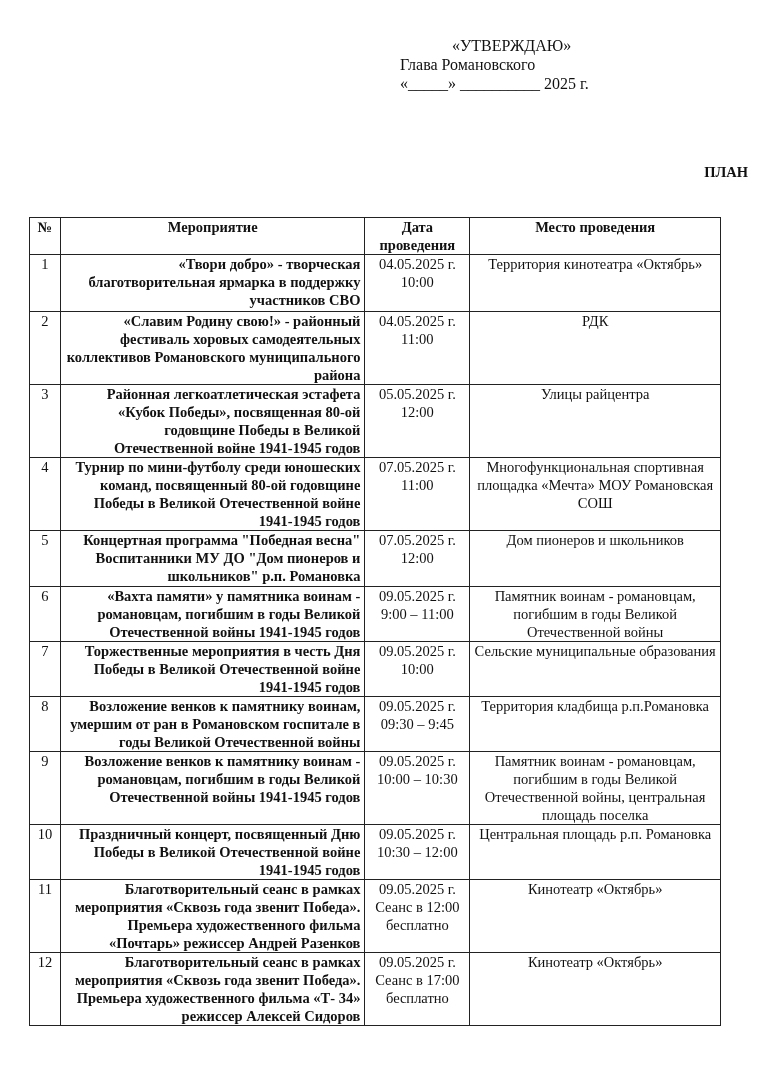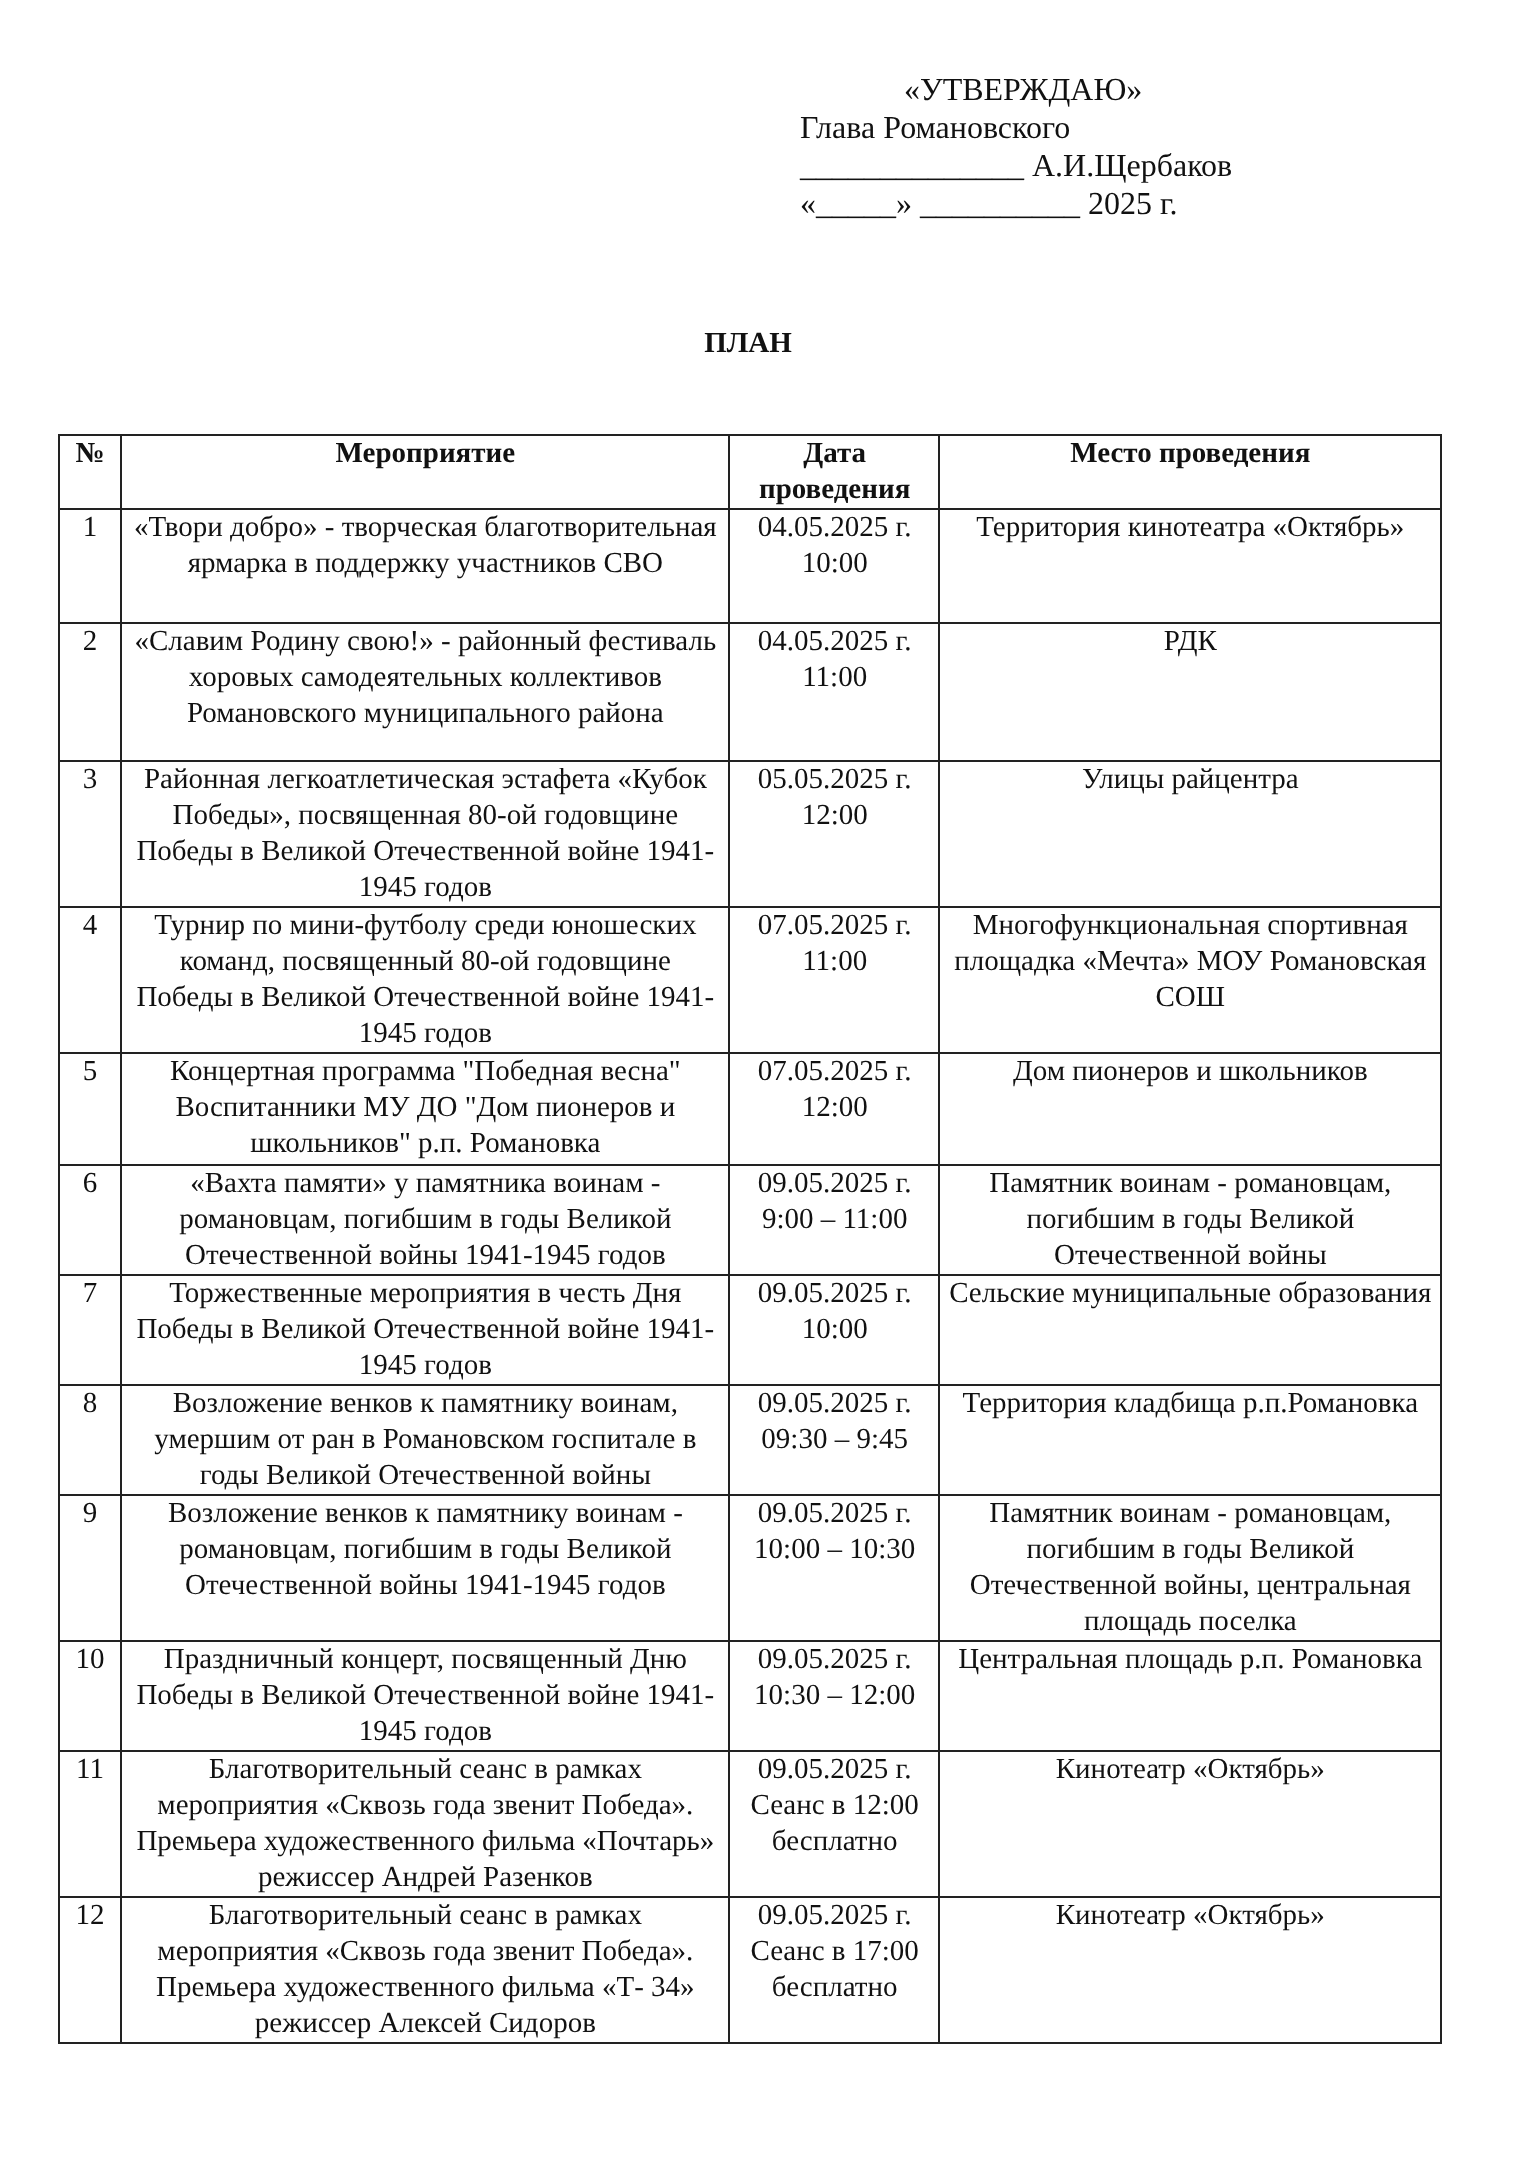--- a/index.html
+++ b/index.html
@@ -1,38 +1,37 @@
 <!DOCTYPE html>
 <html><head>
 <meta charset="utf-8">
 <style>
   html, body { margin:0; padding:0; background:#ffffff; }
   body { width:764px; height:1080px; position:relative; overflow:hidden;
          font-family:"Liberation Serif", "DejaVu Serif", serif; color:#111; }
   .approve { position:absolute; left:400px; top:36px; font-size:16px; line-height:19px; }
   .approve .ttl { padding-left:52px; }
   .approve div { white-space:pre; }
-  .title { position:absolute; left:0; width:748px; top:163px; text-align:center; font-weight:bold; font-size:14.5px; line-height:19px; }
+  .title { position:absolute; left:0; width:748px; top:163px; text-align:right; font-weight:bold; font-size:14.5px; line-height:19px; }
   table { position:absolute; left:29px; top:217px; border-collapse:collapse; width:692px;
           font-size:14.5px; line-height:18px; }
   td, th { border:1.3px solid #222; vertical-align:top; padding:0 4px 0 4px; }
   th { font-weight:bold; text-align:center; height:33px; padding-top:0; }
   td.num { text-align:center; width:22px; }
-  td.ev { text-align:center; width:295px; }
+  td.ev { text-align:right; width:295px;font-weight:bold; }
   td.dt { text-align:center; width:96px; }
   td.pl { text-align:center; }
   col.c1 { width:31px; } col.c2 { width:305px; } col.c3 { width:105px; } col.c4 { width:251px; }
 </style>
 </head>
 <body>
 
 <div class="approve">
   <div class="ttl">«УТВЕРЖДАЮ»</div>
   <div>Глава Романовского</div>
-  <div>______________ А.И.Щербаков</div>
   <div>«_____» __________ 2025 г.</div>
 </div>
 
 <div class="title">
   <div>ПЛАН</div>
 </div>
 
 <table>
   <colgroup>
       <col class="c1">

